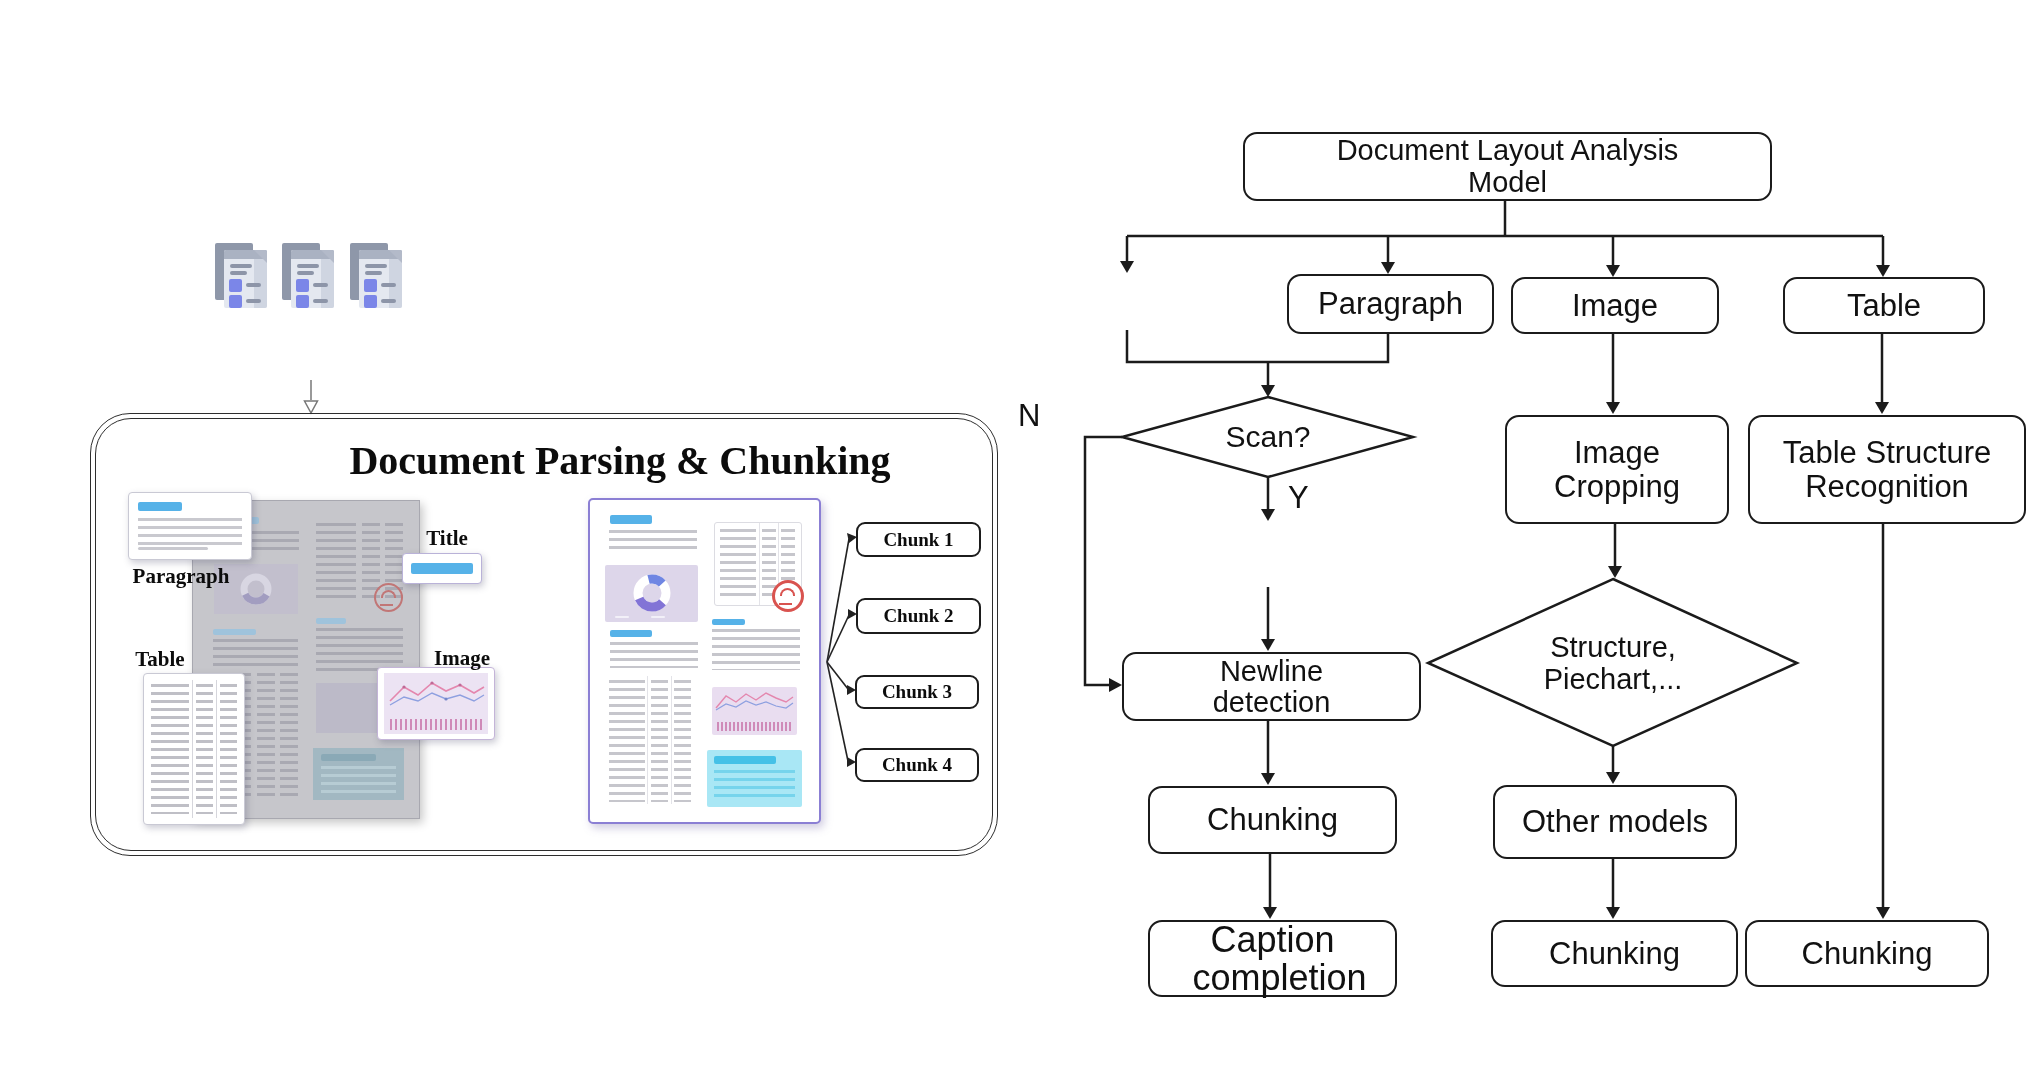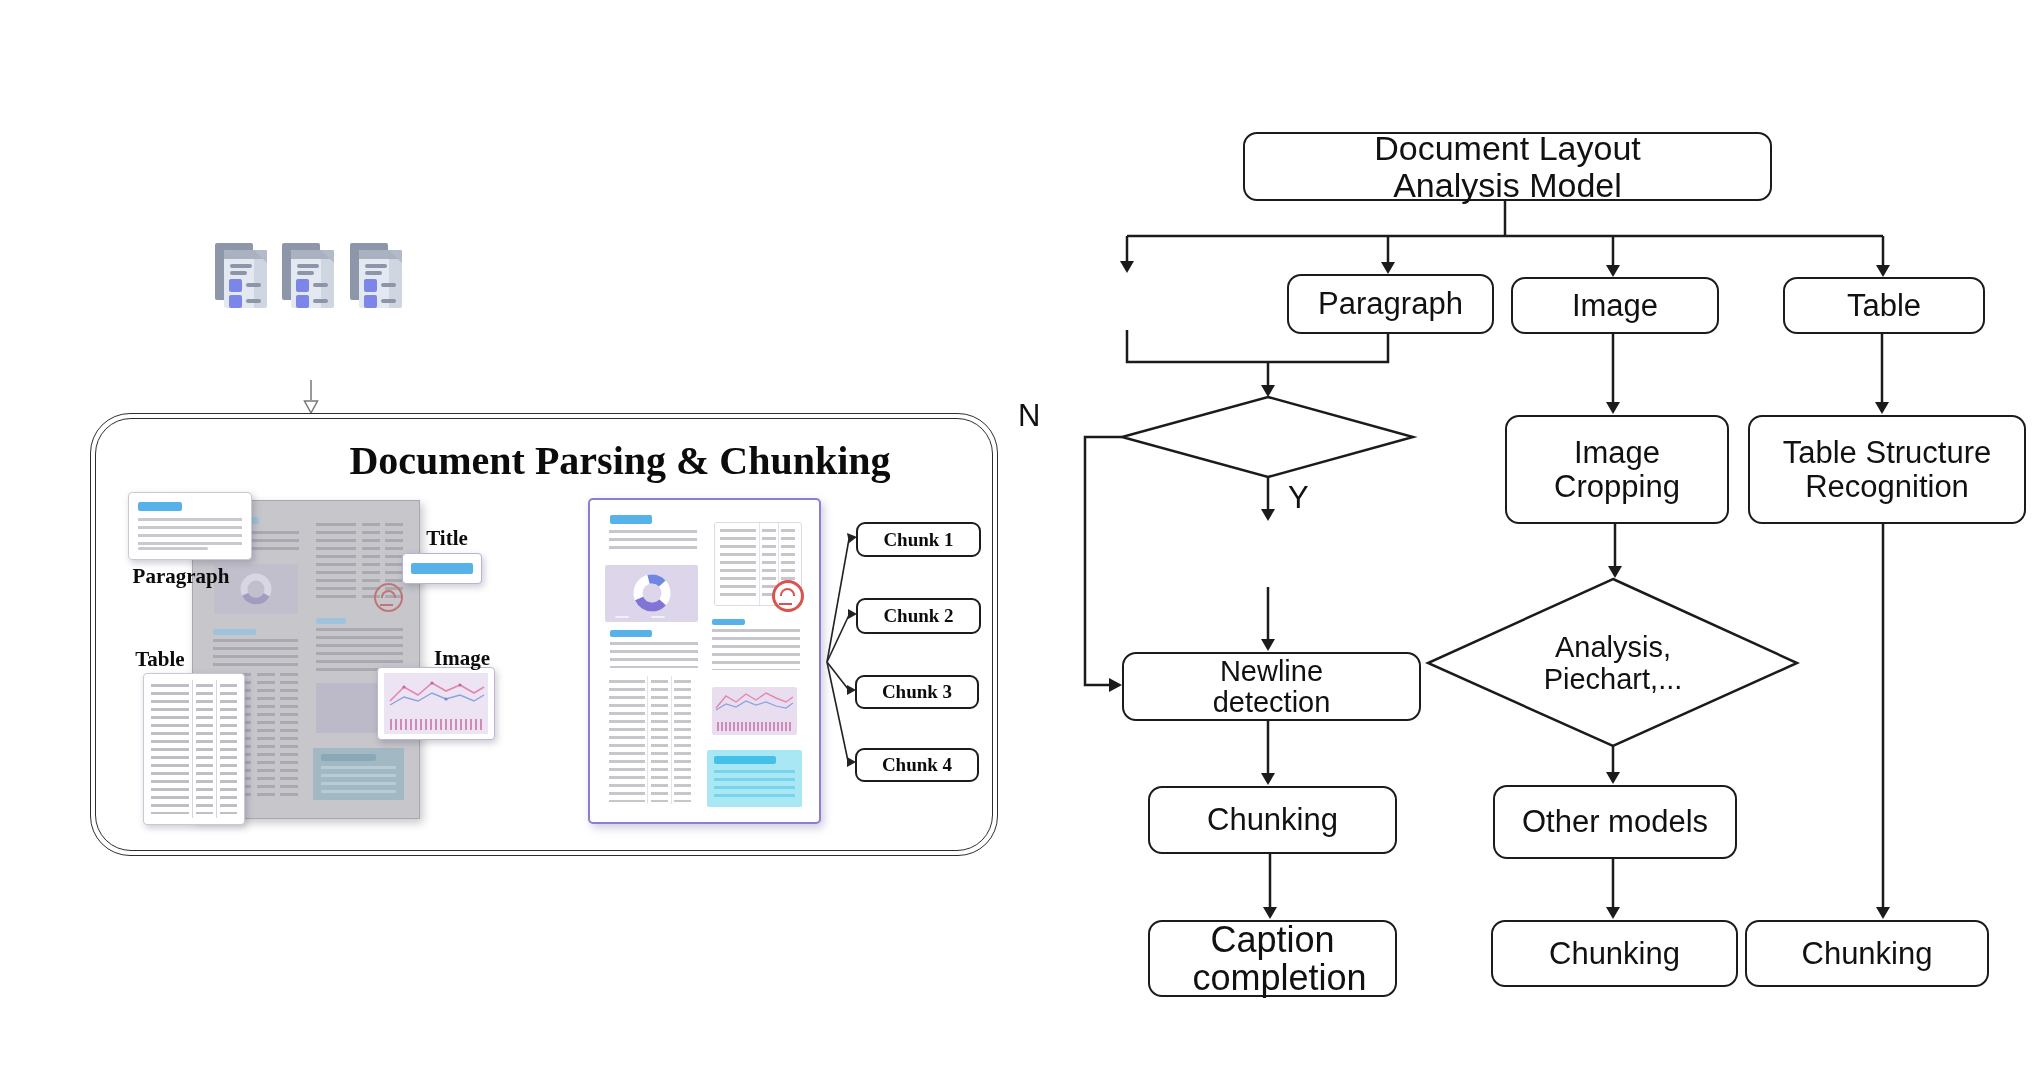--- a/index.html
+++ b/index.html
@@ -285,51 +285,52 @@
   <div class="chunk-box" style="left:856px;top:598px;width:121px;height:32px">
       <span>Chunk 2</span>
     </div>
   <div class="chunk-box" style="left:855px;top:675px;width:120px;height:30px">
       <span>Chunk 3</span>
     </div>
   <div class="chunk-box" style="left:855px;top:748px;width:120px;height:30px">
       <span>Chunk 4</span>
     </div>
 
-  <div class="fc-box" style="left:1243px;top:132px;width:525px;height:65px;font-size:34px">
+  <div class="fc-box" style="left:1243px;top:132px;width:525px;height:65px;font-size:29px">
     <span class="inner" style="width:380px">Document Layout Analysis Model</span>
   </div>
 
   <div class="fc-box" style="left:1287px;top:274px;width:203px;height:56px">
     <span class="inner">Paragraph</span>
   </div>
   <div class="fc-box" style="left:1511px;top:277px;width:204px;height:53px">
     <span class="inner">Image</span>
   </div>
   <div class="fc-box" style="left:1783px;top:277px;width:198px;height:53px">
     <span class="inner">Table</span>
   </div>
 
+  <div class="dmn-text" style="left:1168px;top:407px;width:200px;height:60px">Scan?</div>
   <div class="branch-label" style="left:1018px;top:398px">N</div>
   <div class="branch-label" style="left:1288px;top:480px">Y</div>
 
   <div class="fc-box" style="left:1122px;top:652px;width:295px;height:65px;font-size:29px">
     <span class="inner" style="width:180px;line-height:1.05">Newline detection</span>
   </div>
   <div class="fc-box" style="left:1148px;top:786px;width:245px;height:64px">
     <span class="inner">Chunking</span>
   </div>
   <div class="fc-box" style="left:1148px;top:920px;width:245px;height:73px;font-size:36px">
     <span class="inner" style="width:160px;line-height:1.05">Caption completion</span>
   </div>
 
   <div class="fc-box" style="left:1505px;top:415px;width:220px;height:105px">
     <span class="inner" style="width:150px">Image Cropping</span>
   </div>
-  <div class="dmn-text" style="left:1513px;top:600px;width:200px;height:126px;font-size:29px">Analysis, Piechart,...</div>
+  <div class="dmn-text" style="left:1513px;top:600px;width:200px;height:126px;font-size:29px">Structure, Piechart,...</div>
   <div class="fc-box" style="left:1493px;top:785px;width:240px;height:70px">
     <span class="inner">Other models</span>
   </div>
   <div class="fc-box" style="left:1491px;top:920px;width:243px;height:63px">
     <span class="inner">Chunking</span>
   </div>
 
   <div class="fc-box" style="left:1748px;top:415px;width:274px;height:105px">
     <span class="inner" style="width:230px">Table Structure Recognition</span>
   </div>

